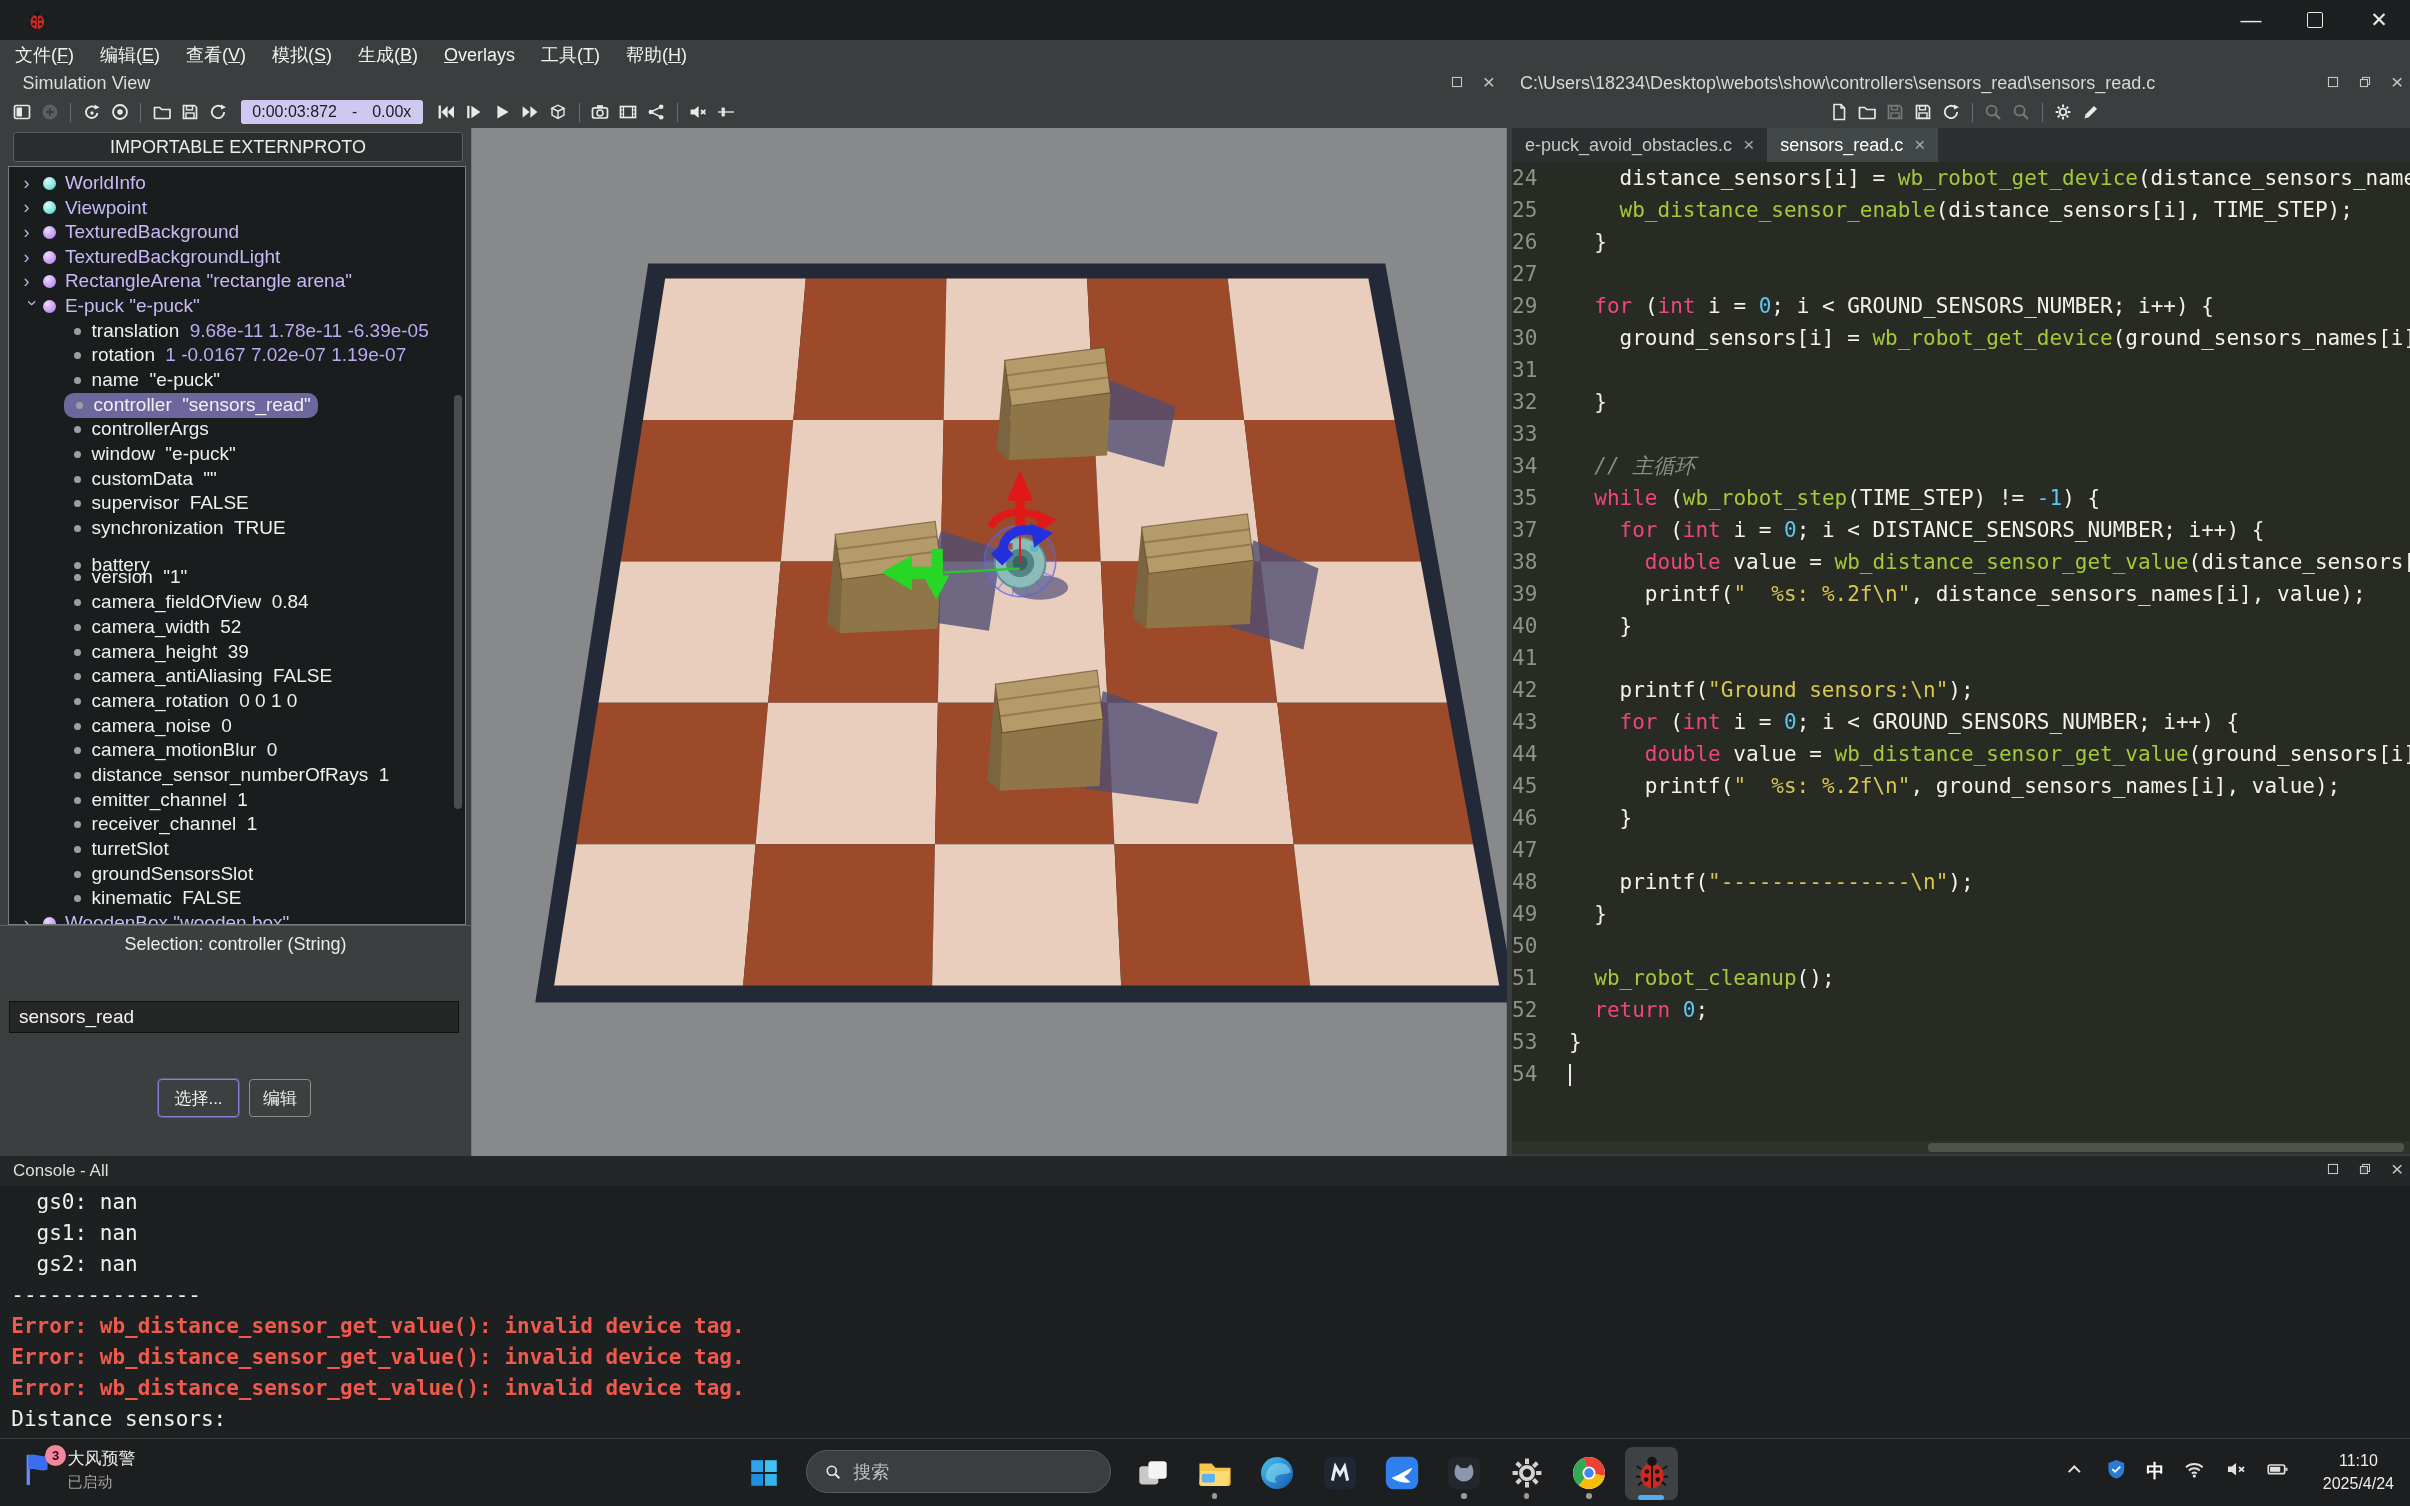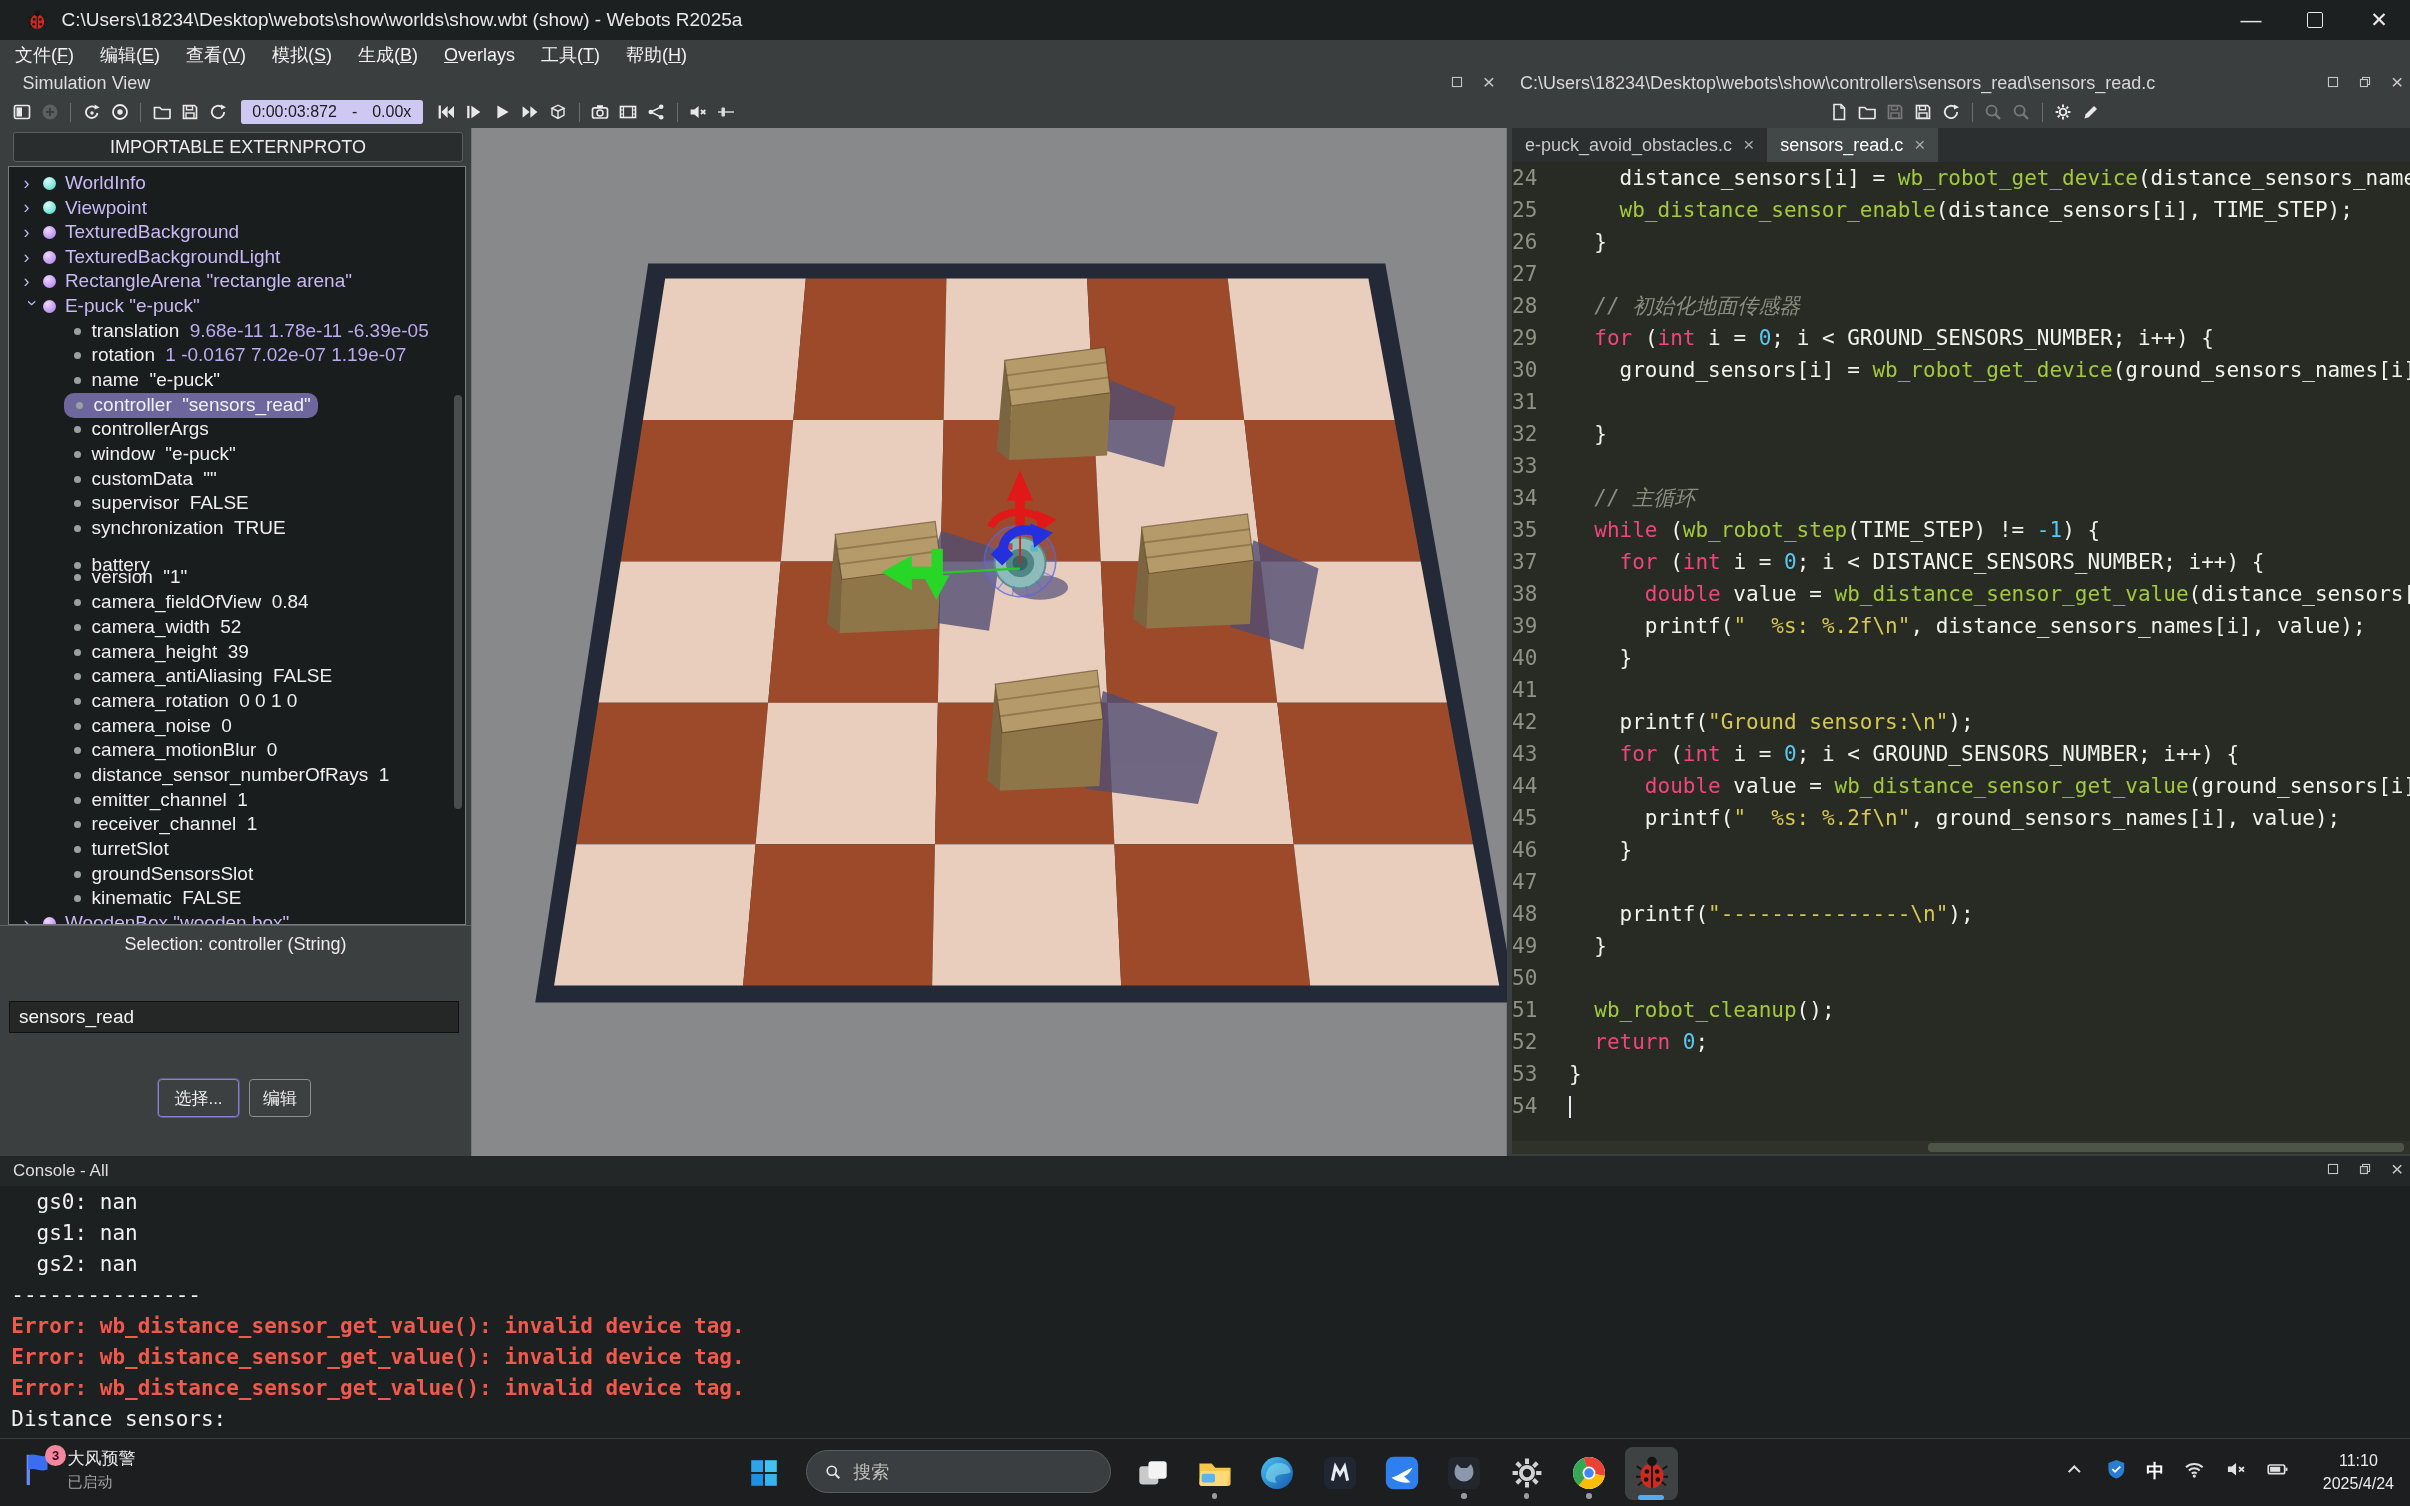--- a/index.html
+++ b/index.html
@@ -285,21 +285,20 @@
         <path d="M5.5 2.8v14.8" stroke="#6a8cf0" stroke-width="1.6"></path>
         <path d="M5.5 3.2c3-1.6 6 1.4 9.4-.2v7c-3.4 1.6-6.4-1.4-9.4.2z" fill="#3a6df0"></path>
       </symbol>
 </defs>
 </svg>
 
 <div id="titlebar" class="abs">
   <svg class="appico" viewBox="0 0 20 20">
       <use href="#s-bug"></use>
     </svg>
-  <span>C:\Users\18234\Desktop\webots\show\worlds\show.wbt (show) - Webots R2025a</span>
   <div id="winctl">
     <span class="wbtn">—</span>
     <span class="wbtn">
         <span class="maxbox"></span>
       </span>
     <span class="wbtn">✕</span>
   </div>
 </div>
 
 <div id="menubar" class="abs">
@@ -656,24 +655,20 @@
     </div>
     <div class="cl">
       <span class="ln">26</span>
       <span class="ct"><span class="pln">  }</span></span>
     </div>
     <div class="cl">
       <span class="ln">27</span>
       <span class="ct"></span>
     </div>
     <div class="cl">
-      <span class="ln">28</span>
-      <span class="ct"><span class="cmt">  // 初始化地面传感器</span></span>
-    </div>
-    <div class="cl">
       <span class="ln">29</span>
       <span class="ct"><span class="pln">  </span><span class="kw">for</span><span class="pln"> (</span><span class="kw">int</span><span class="pln"> i = </span><span class="num">0</span><span class="pln">; i &lt; GROUND_SENSORS_NUMBER; i++) {</span></span>
     </div>
     <div class="cl">
       <span class="ln">30</span>
       <span class="ct"><span class="pln">    ground_sensors[i] = </span><span class="fn">wb_robot_get_device</span><span class="pln">(ground_sensors_names[i]);</span></span>
     </div>
     <div class="cl">
       <span class="ln">31</span>
     </div>

